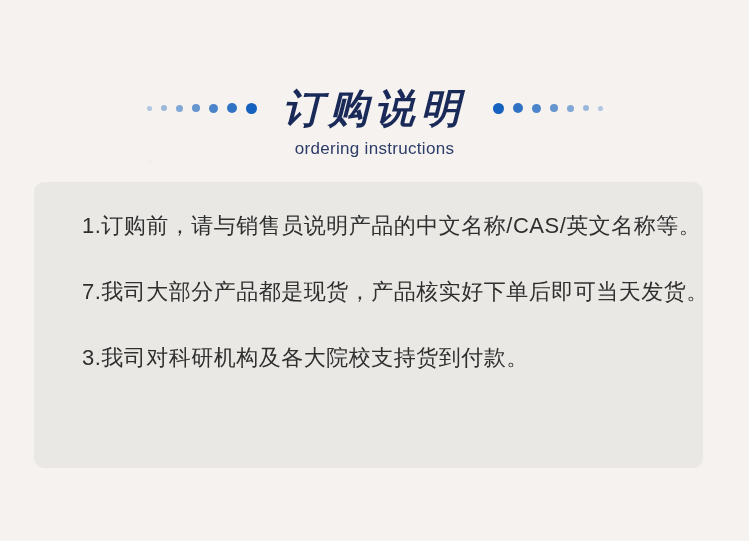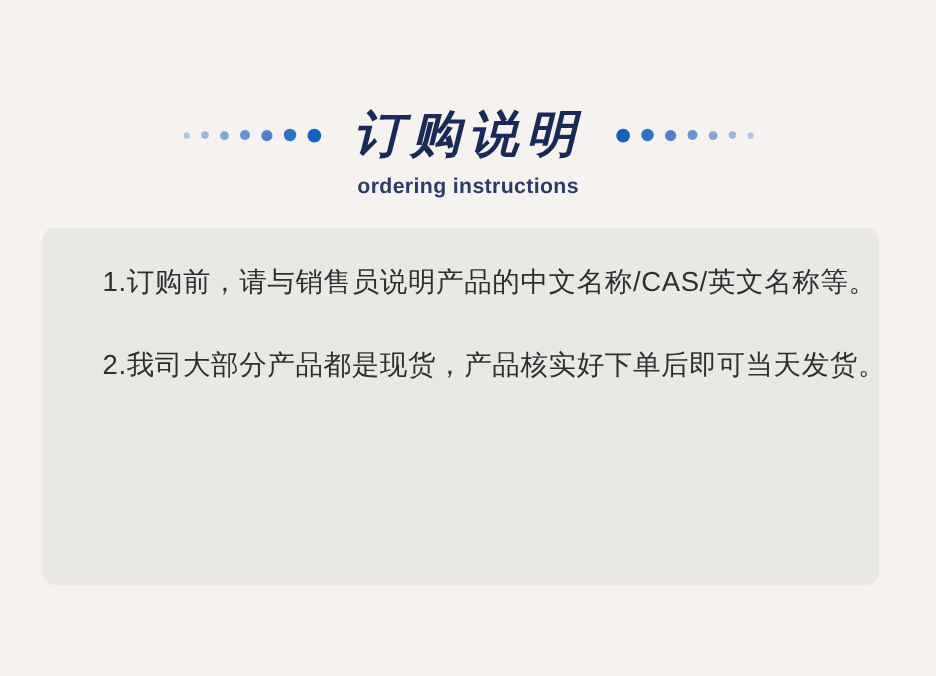--- a/index.html
+++ b/index.html
@@ -54,21 +54,20 @@
     font-weight: 800;
     color: var(--title);
     letter-spacing: 6px;
     white-space: nowrap;
   }
   .subtitle {
     margin-top: 9px;
     font-size: 17px;
     color: var(--subtitle);
     letter-spacing: 0.3px;
-    font-weight: bold;
   }
   .card {
     width: 669px;
     height: 286px;
     margin-top: 23px;
     margin-left: 34px;
     background: var(--card);
     border-radius: 10px;
     padding: 30px 20px 30px 20px;
   }
@@ -107,15 +106,16 @@
           <span class="dot" style="width: 7px; height: 7px; opacity: 0.52;"></span>
           <span class="dot" style="width: 6px; height: 6px; opacity: 0.4;"></span>
           <span class="dot" style="width: 5px; height: 5px; opacity: 0.3;"></span>
         </div>
     </div>
     <div class="subtitle">ordering instructions</div>
   </div>
 
   <div class="card">
       <div class="instruction">1.订购前，请与销售员说明产品的中文名称/CAS/英文名称等。</div>
-      <div class="instruction">2.我司大部分产品都是现货，产品核实好下单后即可当天发货。</div>
+      <div class="instruction">7.我司大部分产品都是现货，产品核实好下单后即可当天发货。</div>
+      <div class="instruction">3.我司对科研机构及各大院校支持货到付款。</div>
     </div>
 </div>
 
 </body></html>

